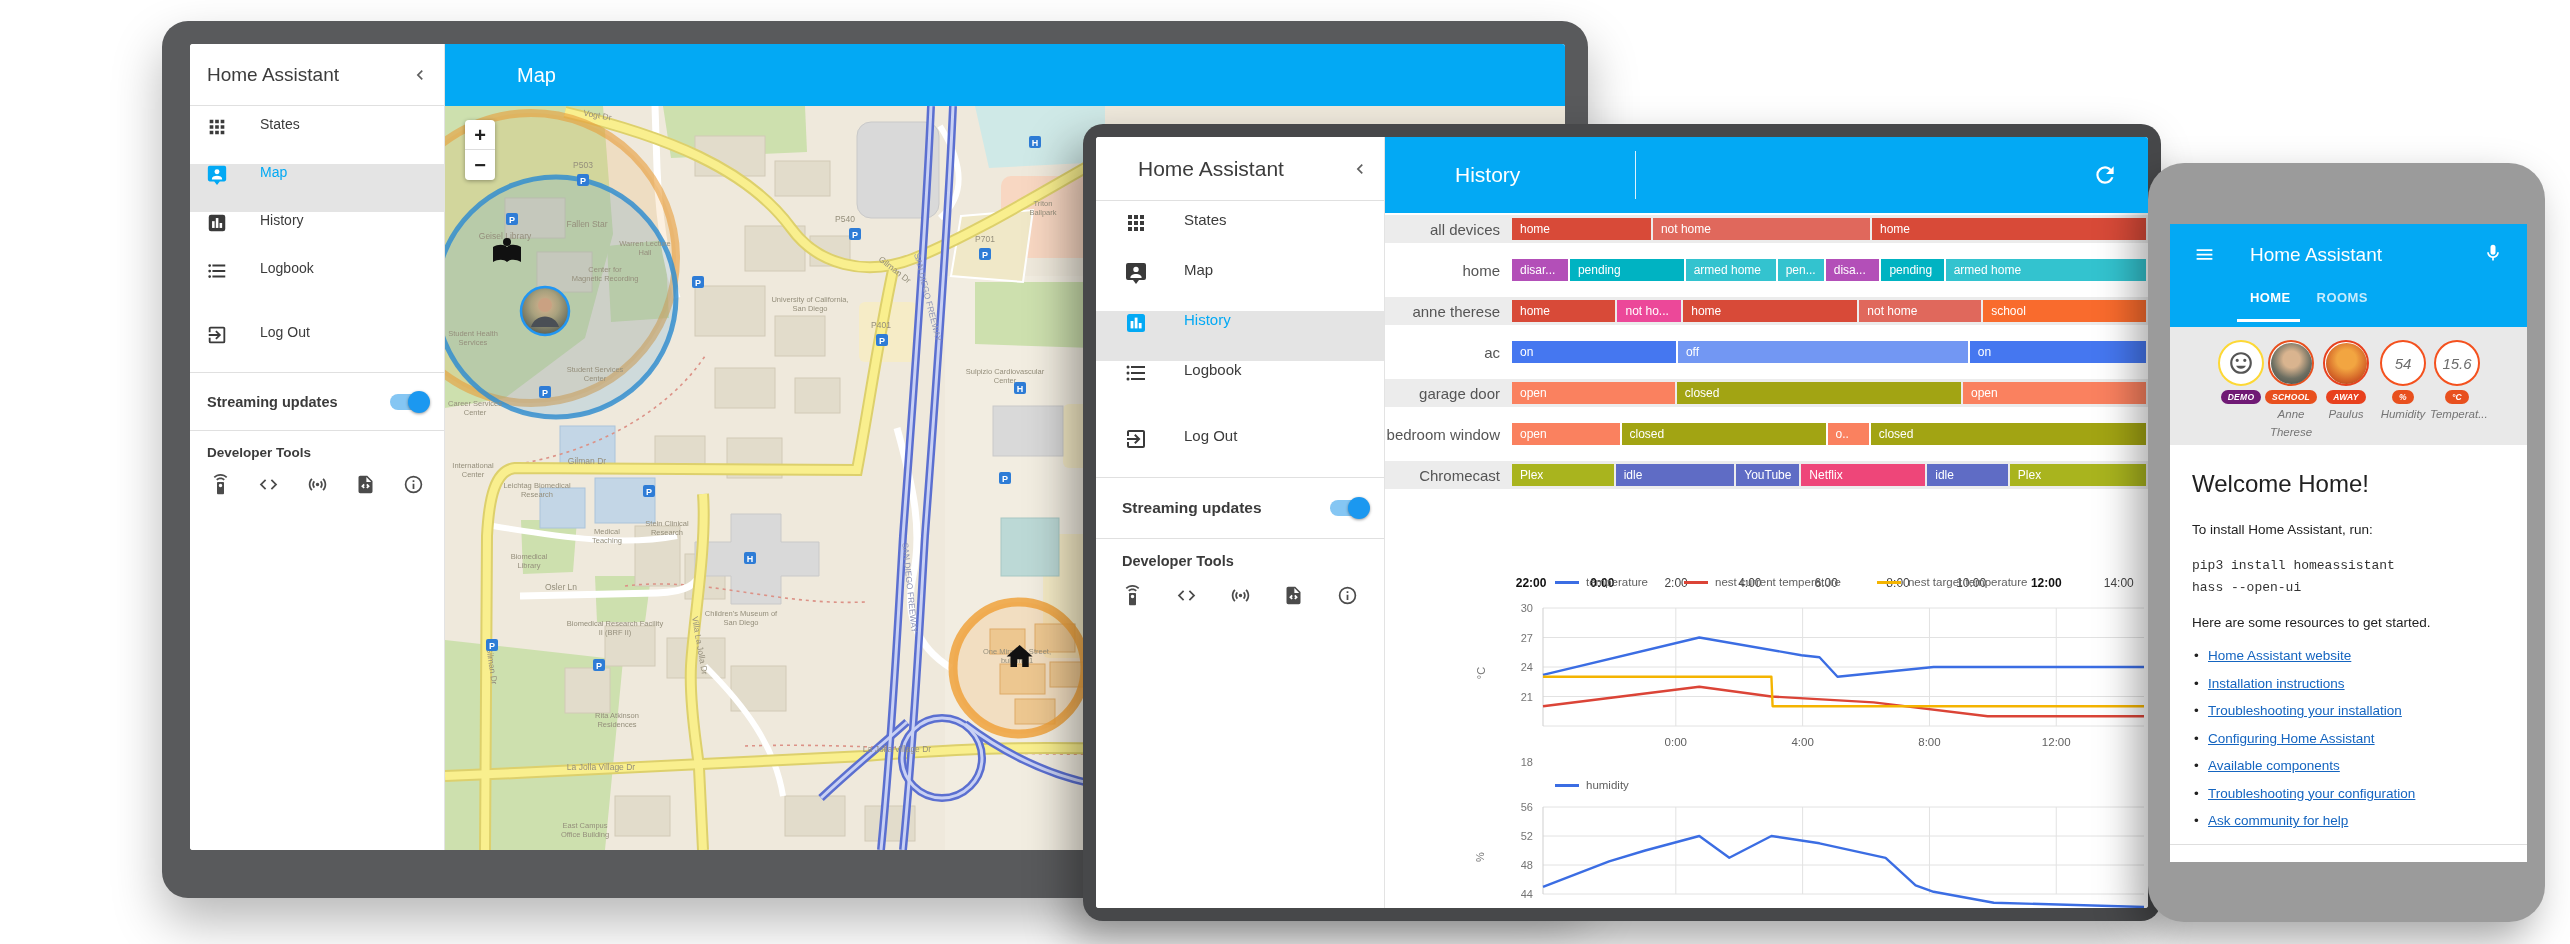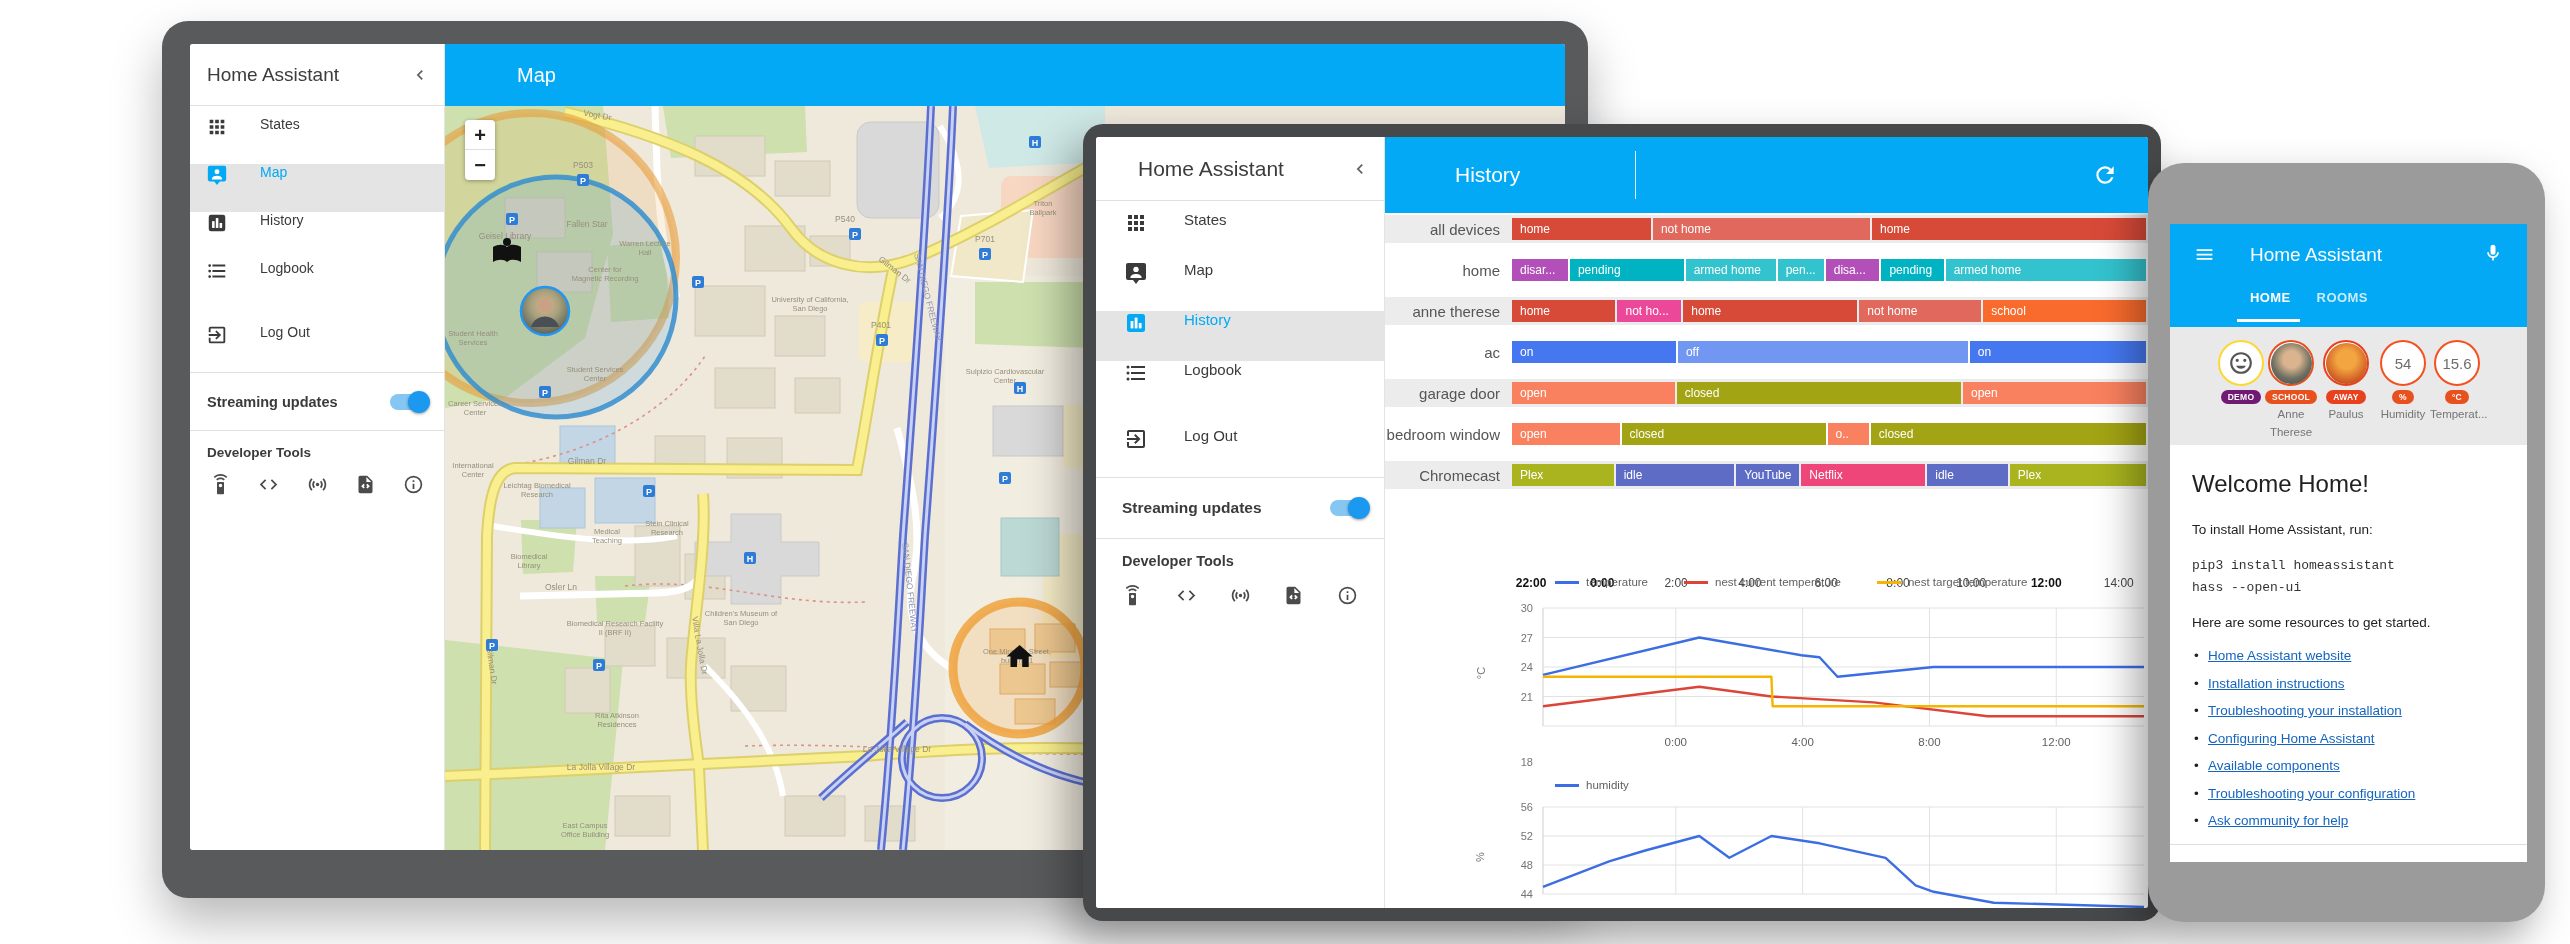--- a/index.html
+++ b/index.html
@@ -91,21 +91,21 @@
   
   .p-header { position:absolute; left:0; top:0; right:0; height:103px; background:#03a9f4; color:#fff; }
   .p-menu { position:absolute; left:24px; top:20px; width:21px; height:21px; cursor:pointer; }
   .p-title { position:absolute; left:80px; top:20px; font-size:19px; }
   .p-mic { position:absolute; right:24px; top:19px; width:20px; height:20px; cursor:pointer; }
   .p-tabs { position:absolute; left:80px; top:66px; display:flex; gap:26px; }
   .p-tab { font-size:13px; font-weight:bold; letter-spacing:.4px; color:rgba(255,255,255,.78); cursor:pointer; }
   .p-tab.active { color:#fff; }
   .p-underline { position:absolute; left:67px; top:95px; width:63px; height:3px; background:#fff; }
   .p-badges { position:absolute; left:0; top:103px; right:0; height:118px; background:#e9e9e9; }
-  .badge { position:absolute; top:13px; width:54px; text-align:center; transform:translateX(-50%); }
+  .badge { position:absolute; top:13px; width:54px; text-align:center; transform:translateX(-50%);font-style:italic; }
   .badge .circ { position:relative; width:46px; height:46px; margin:0 auto; border-radius:50%; background:#fff; border:2.5px solid #f4511e; font-size:15px; color:#6d6d6d; display:flex; align-items:center; justify-content:center; }
   .badge .pill { position:relative; margin:-12px auto 0; width:max-content; min-width:34px; padding:2px 7px; border-radius:9px; background:#e8501e; color:#fff; font-size:8.5px; font-weight:bold; letter-spacing:.3px; }
   .badge .nm { margin-top:5px; font-size:11.5px; color:#757575; line-height:1.25; }
   .p-content { position:absolute; left:0; top:221px; right:0; bottom:17px; background:#fff; border-bottom:1px solid #dedede; padding:25px 22px 0; }
   .p-content h1 { font-size:24px; font-weight:normal; color:#212121; margin-bottom:24px; }
   .p-content p { font-size:13.5px; color:#212121; margin-bottom:18px; }
   .p-code { font-family:"Liberation Mono", monospace; font-size:13px; color:#333; line-height:1.7; margin-bottom:16px; }
   .p-links { list-style:none; }
   .p-links li { position:relative; padding-left:16px; margin-bottom:12.5px; font-size:13.5px; }
   .p-links li:before { content:"•"; position:absolute; left:2px; color:#212121; }

